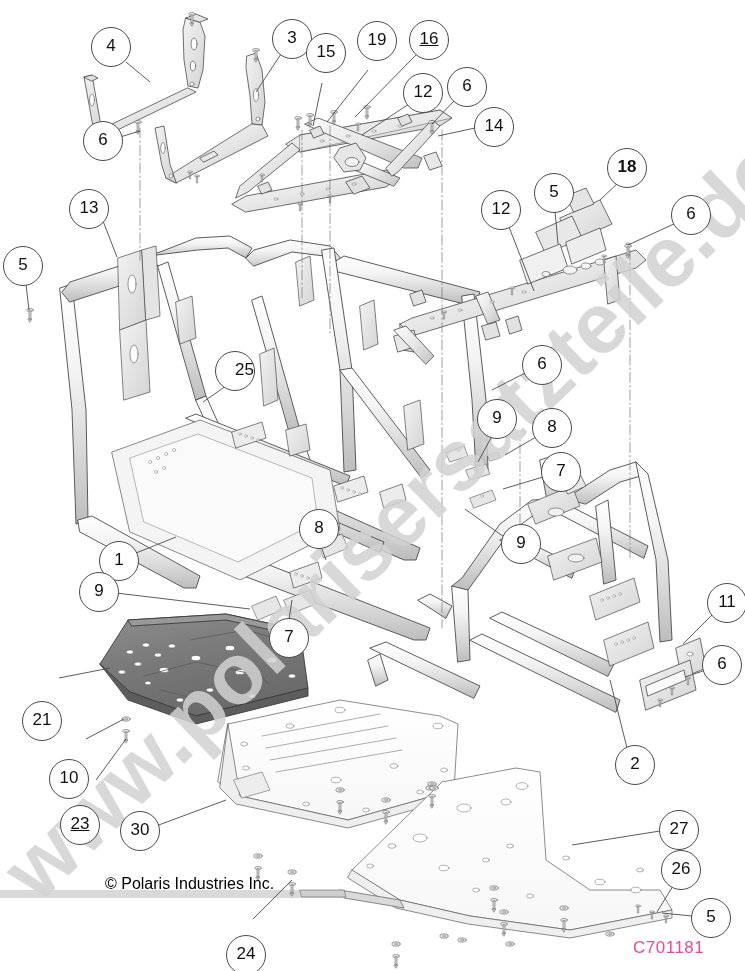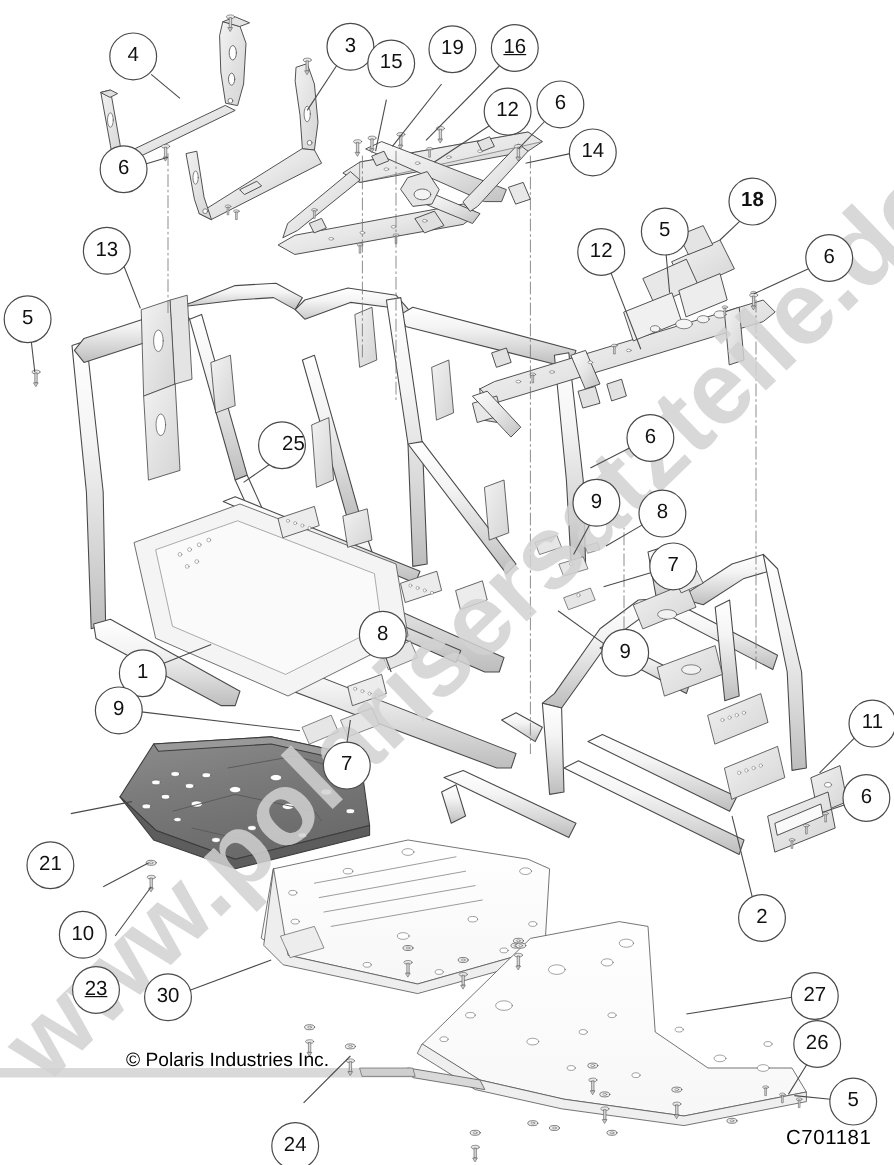--- a/index.html
+++ b/index.html
@@ -47,24 +47,24 @@
     position: absolute;
     left: 105px;
     top: 875px;
     font-size: 16px;
     color: #000000;
     white-space: nowrap;
     font-family: "Liberation Sans", sans-serif;
   }
   .diagram-id {
     position: absolute;
-    left: 655px;
+    left: 633px;
     top: 938px;
     font-size: 17px;
-    color: #000000;
+    color: #ec4899;
     letter-spacing: 0.5px;
     font-family: "Liberation Sans", sans-serif;
   }
   .wm-text {
     font-family: "Liberation Sans", sans-serif;
     font-weight: bold;
     font-size: 86px;
     fill: #d2d2d2;
     opacity: 0.85;
   }

